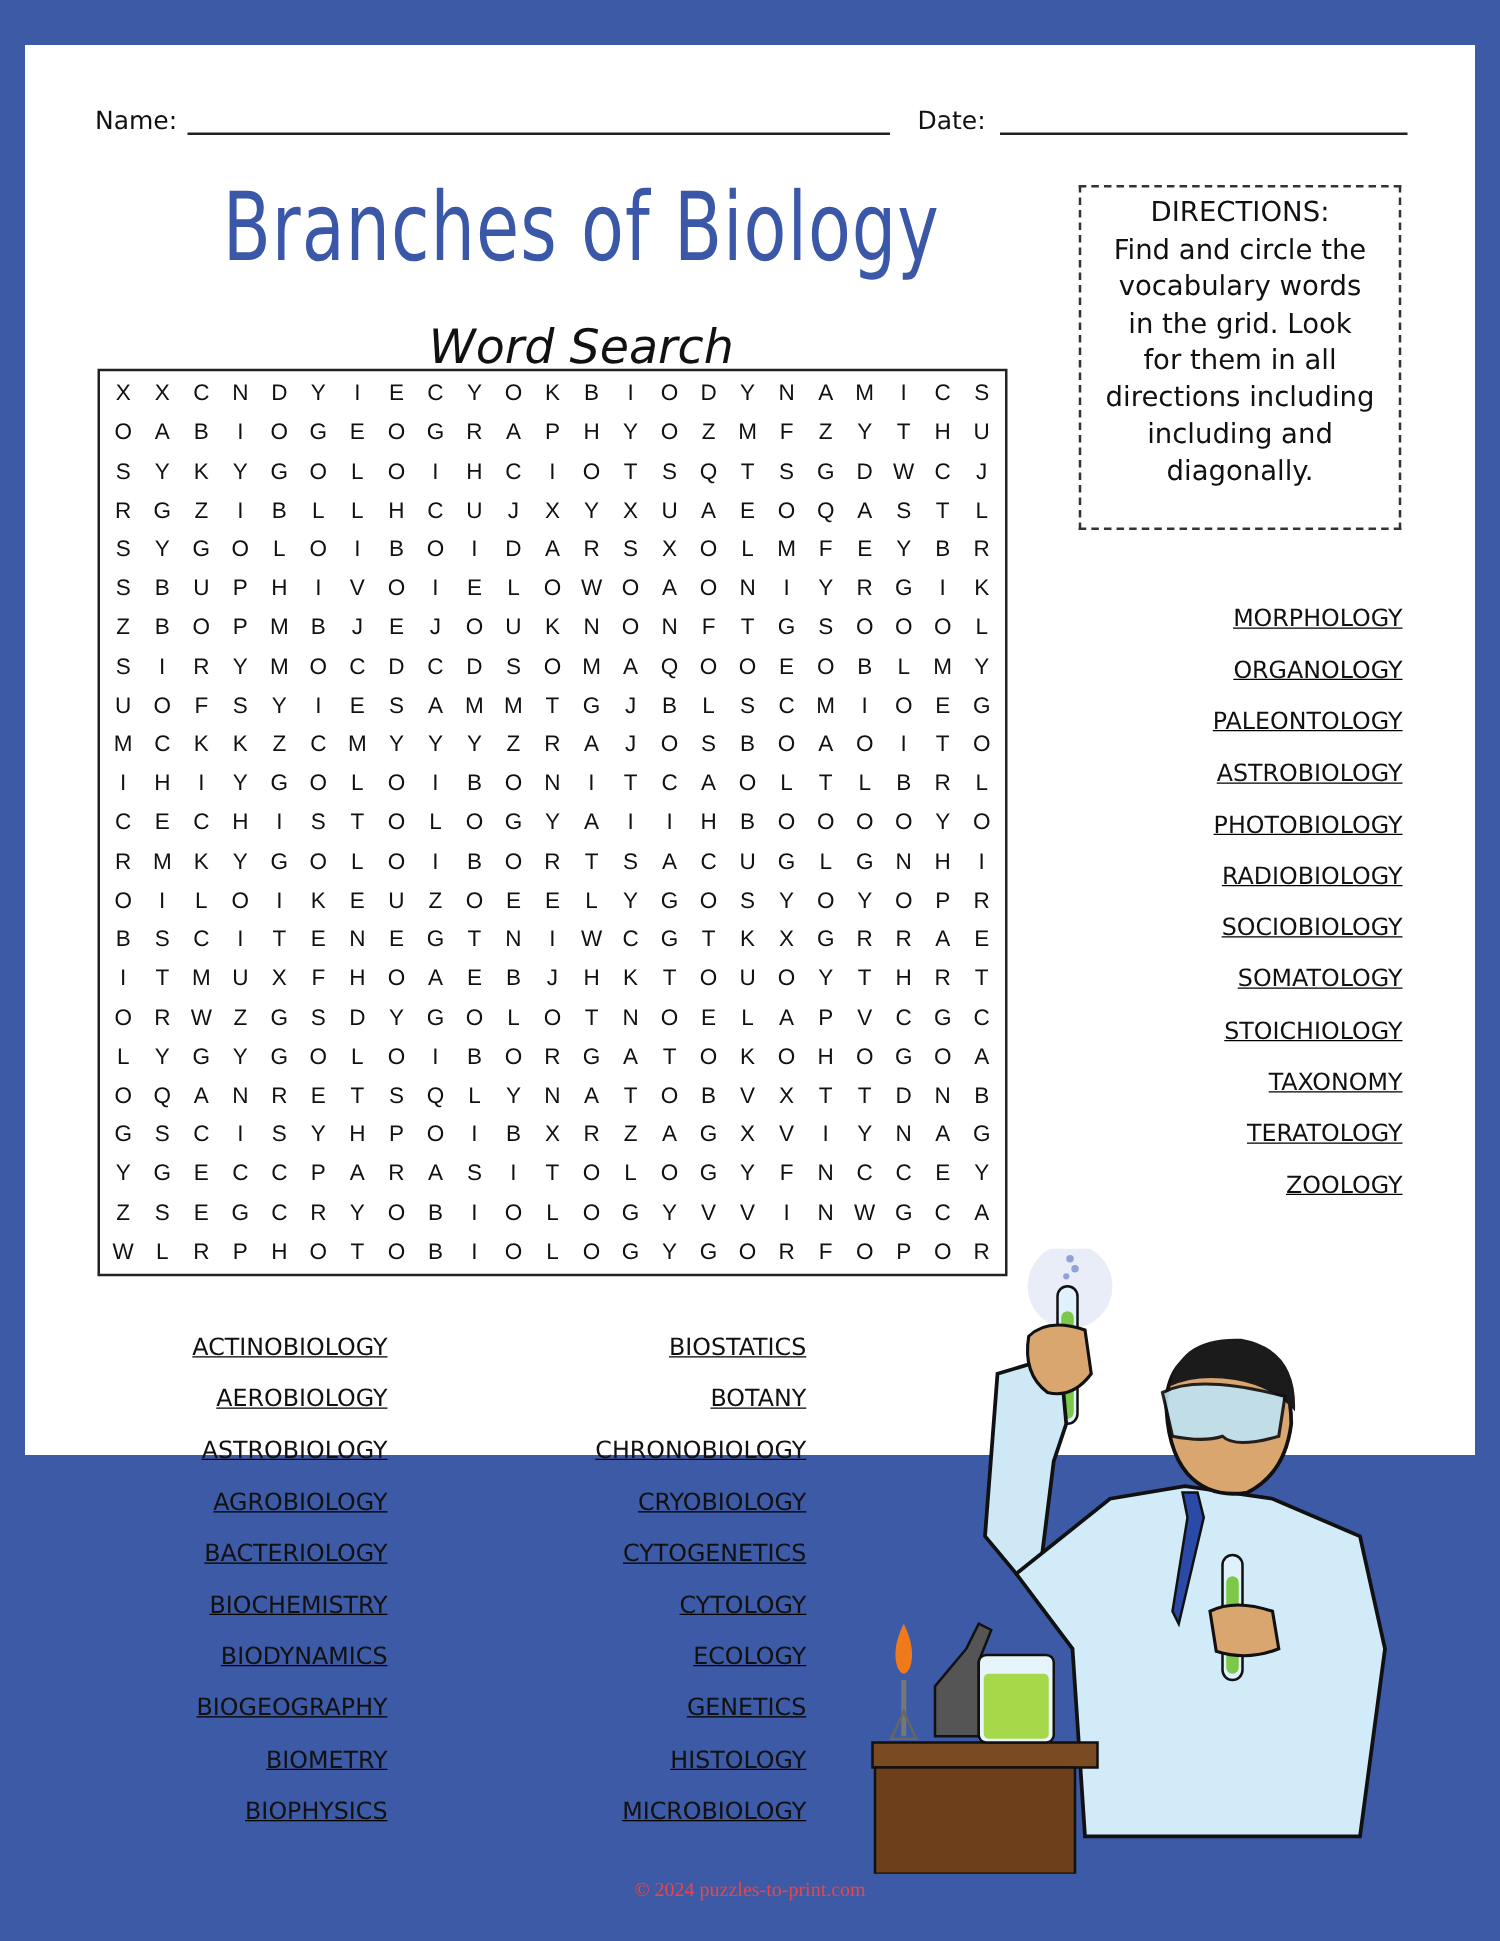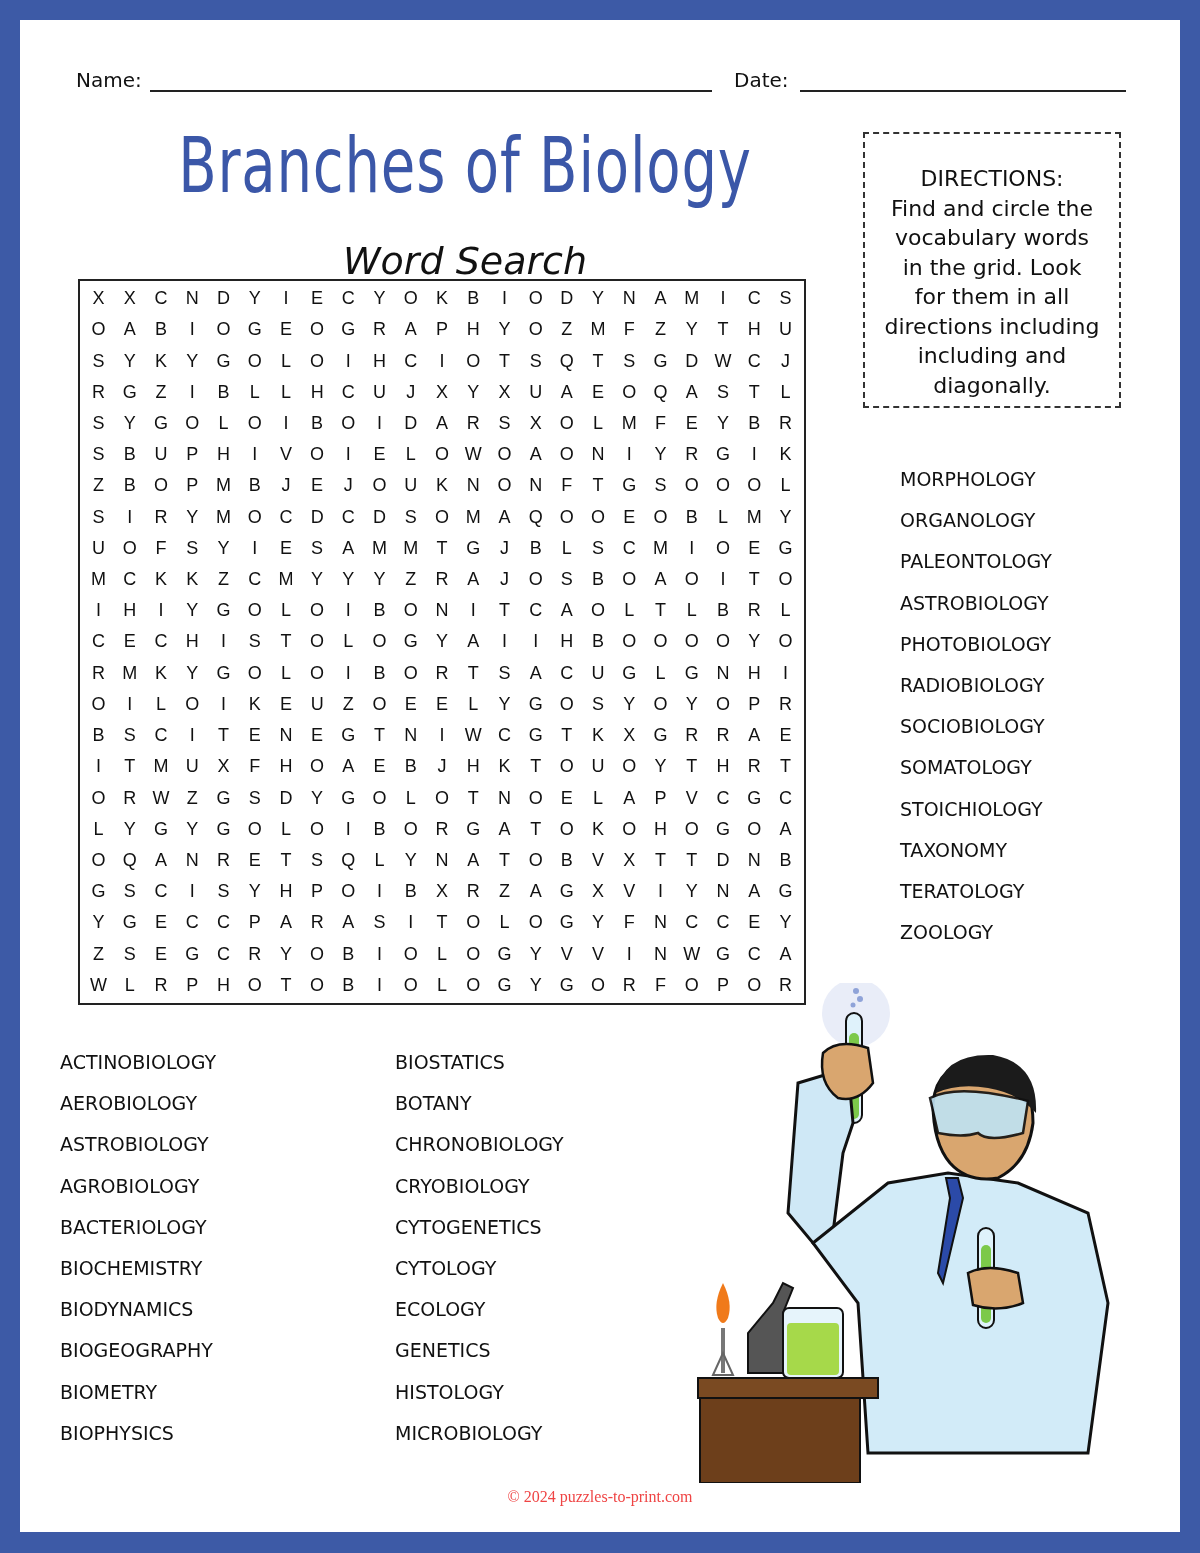--- a/index.html
+++ b/index.html
@@ -4,22 +4,22 @@
 <style>
   html, body { margin: 0; padding: 0; }
   body {
     width: 1200px; height: 1553px;
     background: #3d5aa6;
     position: relative;
     overflow: hidden;
     font-family: "DejaVu Sans", sans-serif;
   }
   .page {
-    position: absolute; left: 20px; top: 20px;
-    width: 1160px; height: 1512px;
+    position: absolute; left: 20px; top: 36px;
+    width: 1160px; height: 1128px;
     background: #ffffff;
   }
   .abs { position: absolute; }
   .hdr-label {
     font-family: "DejaVu Sans", sans-serif;
     font-size: 20px; color: #111;
   }
   .hdr-line { border-bottom: 2px solid #222; height: 0; }
   .title {
     left: 60px; top: 108px; width: 770px; text-align: center;
@@ -42,26 +42,26 @@
     padding: 2px 3px;
   }
   .cell {
     display: flex; align-items: center; justify-content: center;
     font-family: "Liberation Sans", sans-serif;
     font-size: 18px; color: #111;
   }
   .directions {
     left: 843px; top: 112px; width: 258px; height: 276px;
     border: 2px dashed #333; box-sizing: border-box;
-    display: flex; align-items: flex-end; justify-content: center;
+    display: flex; align-items: flex-start; justify-content: center;
     text-align: center;
     font-size: 22px; line-height: 29.5px; color: #111;
     padding: 6px 8px;
   }
-  .wordlist { text-align: left; }
+  .wordlist { text-align: right; text-decoration: underline; }
   .word {
     font-size: 19px; color: #111; height: 41.2px; line-height: 41.2px;
     white-space: nowrap;
   }
   .col-right { left: 880px; top: 439px; width: 222px; }
   .col-b1 { left: 40px; top: 1022px; width: 250px; }
   .col-b2 { left: 375px; top: 1022px; width: 250px; }
   .footer {
     left: 0; top: 1468px; width: 1160px; text-align: center;
     font-family: "Liberation Serif", serif; font-size: 16px; color: #ef4444;

